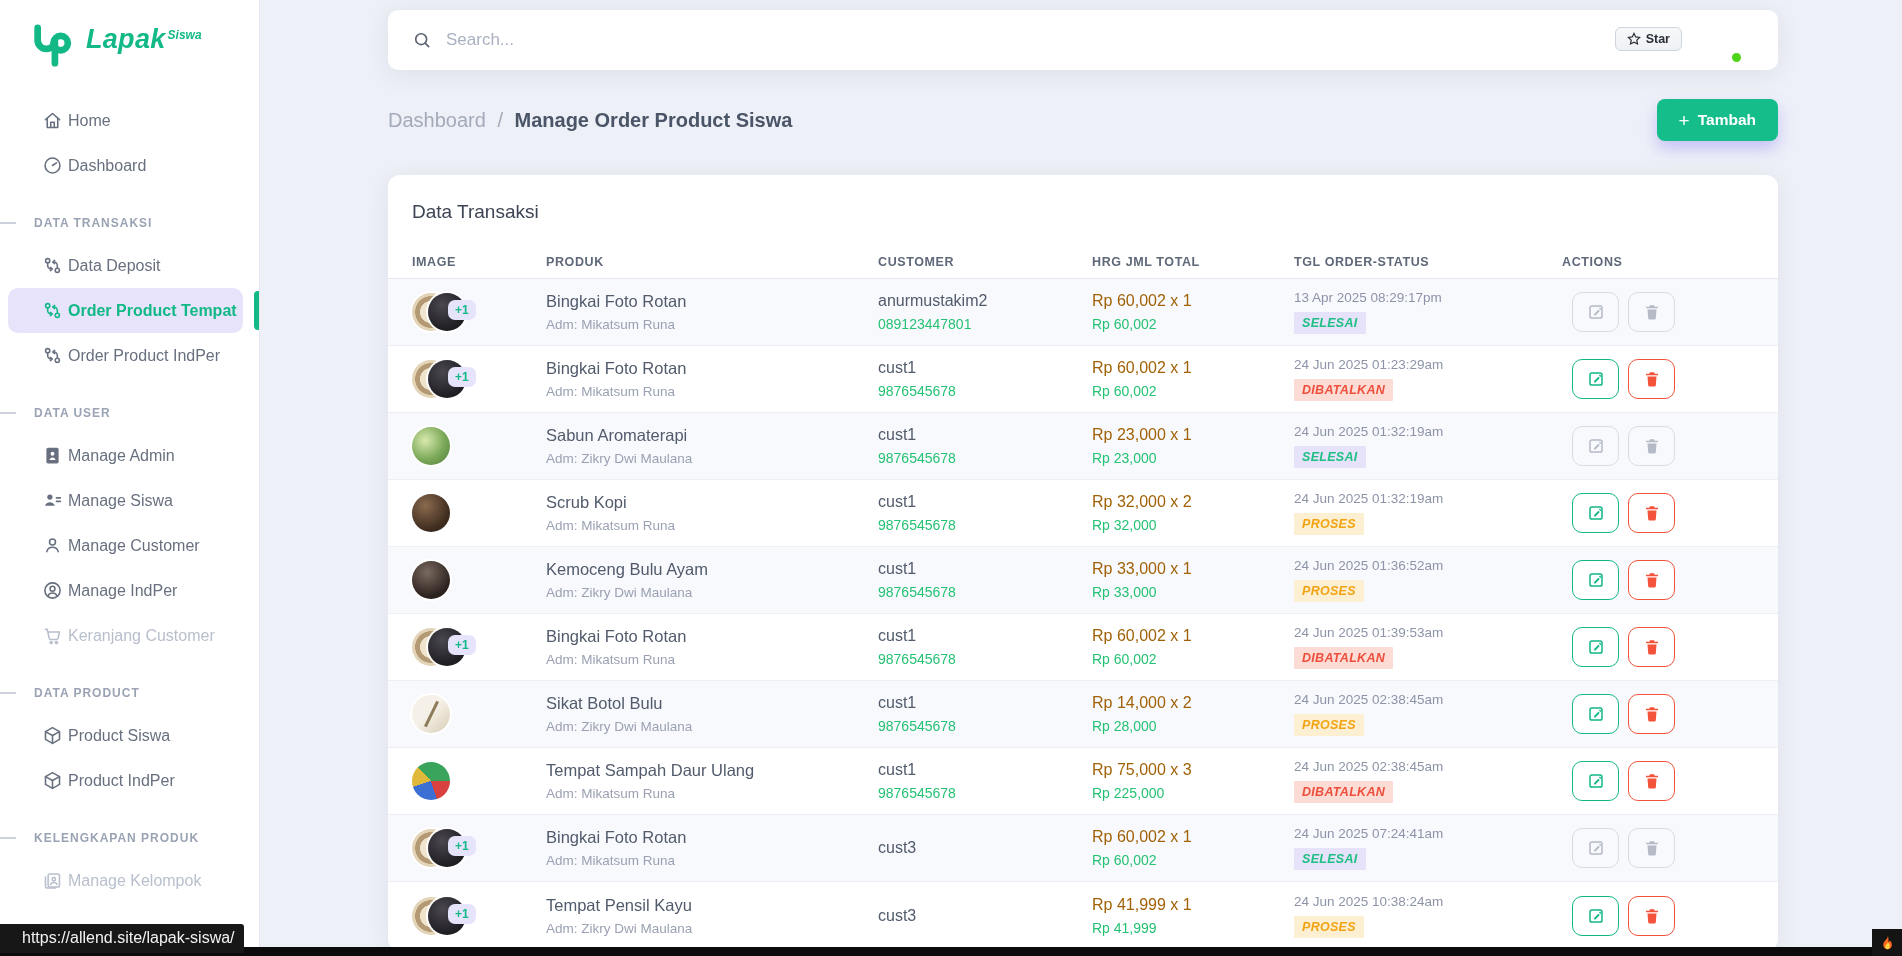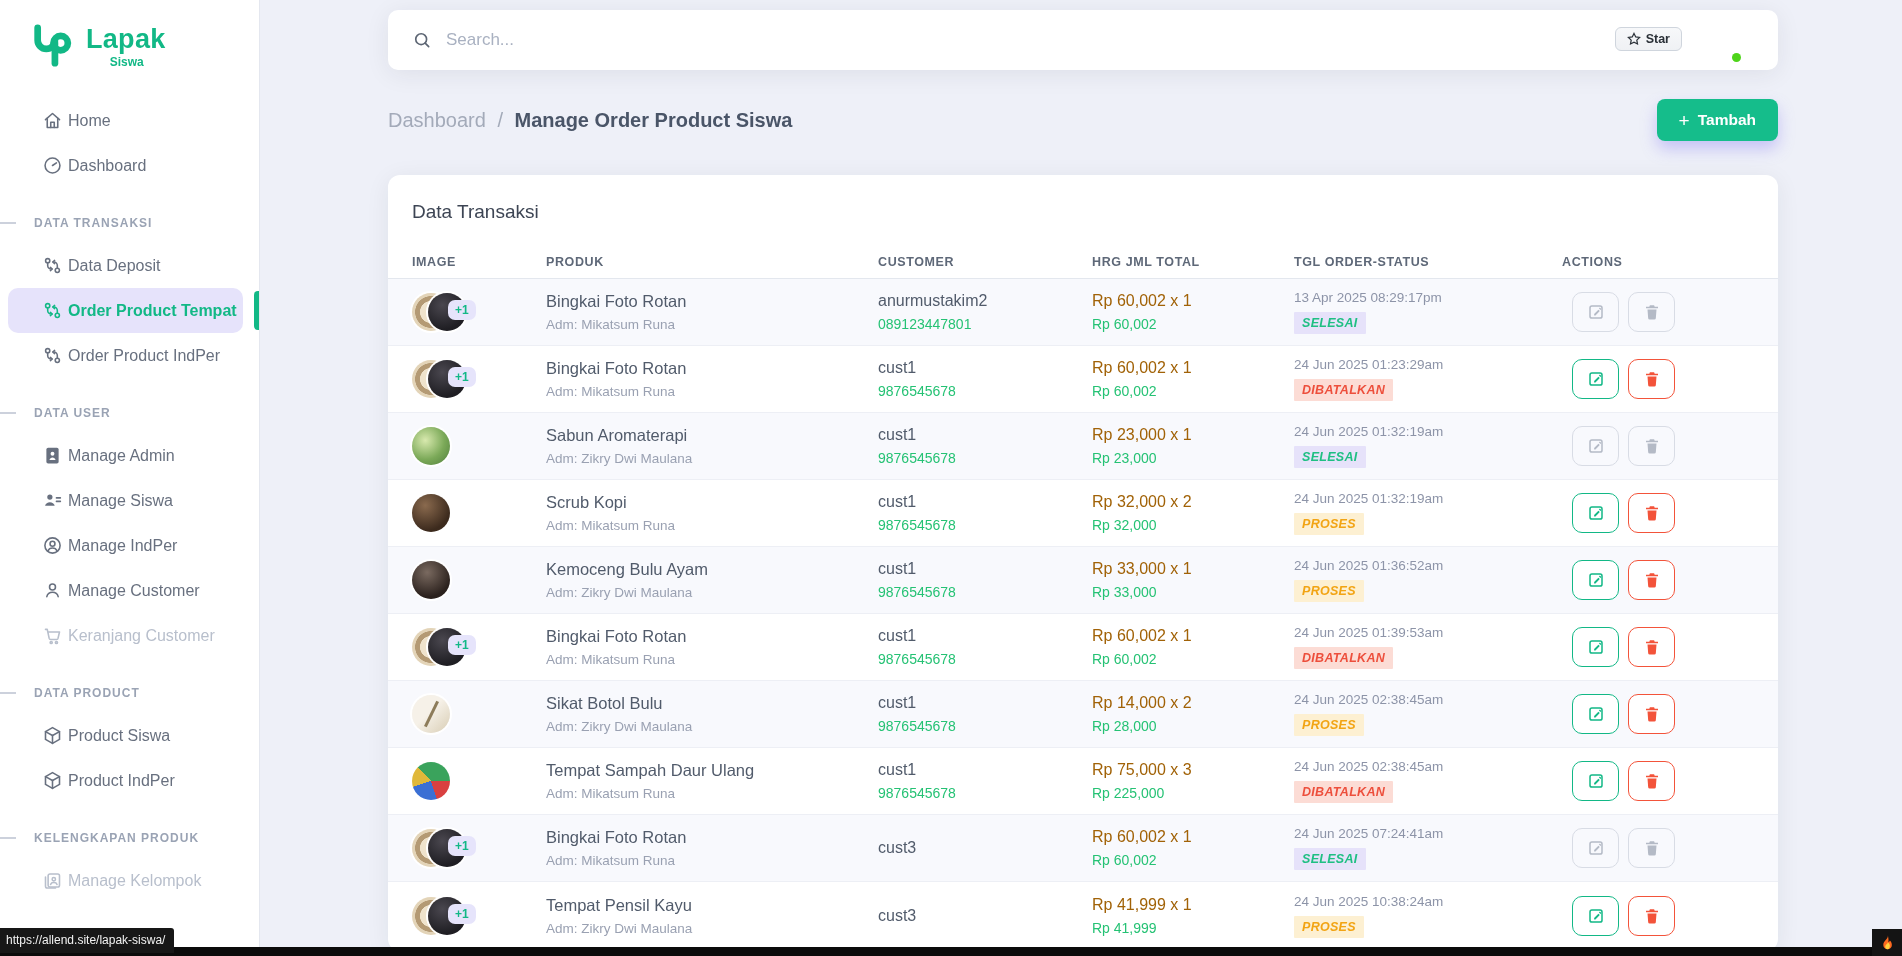--- a/index.html
+++ b/index.html
@@ -9,21 +9,21 @@
     background:#eef0f8; color:#5e6878; position:relative;
   }
 
   
   .sidebar {
     position:absolute; left:0; top:0; width:260px; height:956px;
     background:#fff; border-right:1px solid #e4e7ef; z-index:5;
   }
   .brand { display:flex; align-items:flex-start; gap:10px; padding:22px 0 0 30px; height:96px; }
   .brand-mark svg { width:46px; height:46px; }
-  .brand-text { display:flex; flex-direction:column; margin-top:4px; }
+  .brand-text { display:flex; flex-direction:row; margin-top:4px;font-style:italic; }
   .brand-name { font-size:27px; font-weight:800; color:#12b886; letter-spacing:.3px; line-height:1; }
   .brand-sub { font-size:12px; font-weight:700; color:#12b886; margin:2px 0 0 2px;text-align:center; }
 
   .side-nav { padding:2px 14px 0 0; }
   .side-item {
     height:45px; display:flex; align-items:center; gap:4px;
     padding-left:34px; margin-left:8px; border-radius:10px;
     font-size:16px; color:#68707f; cursor:pointer; position:relative;
   }
   .side-item .s-icon { display:flex; width:22px; }
@@ -138,21 +138,21 @@
   .v-coffee { background:radial-gradient(circle at 35% 30%, #8a6a4e, #3c2a1d 70%); }
   .v-duster { background:radial-gradient(circle at 40% 30%, #7a6a60, #2b211d 70%); }
   .v-brush  { background:linear-gradient(135deg,#f6f1e8 45%,#d8cdb4); }
   .v-brush::after { content:''; display:block; width:3px; height:28px; background:#8d7c5a; transform:rotate(26deg); margin:5px auto 0; }
   .v-recycle{ background:conic-gradient(#3aa35c 0 25%, #d94040 25% 45%, #3b6fd4 45% 70%, #e0b83a 70% 88%, #3aa35c 88%); }
 
   
   .bottom-strip { position:absolute; left:0; bottom:0; width:1902px; height:9px; background:#0b0b0b; z-index:20; }
   .url-tooltip {
     position:absolute; left:0; bottom:3px; z-index:21; background:#171717; color:#f2f2f2;
-    font-size:12px; padding:5px 9px 6px 6px; border-top-right-radius:3px;
+    font-size:16px; padding:5px 9px 6px 22px; border-top-right-radius:3px;
   }
   .flame-box {
     position:absolute; right:0; bottom:0; z-index:22; width:30px; height:27px;
     background:#141414; display:flex; align-items:center; justify-content:center;
   }
   .flame-box svg { width:19px; height:19px; }
 </style>
 </head>
 <body>
 
@@ -254,35 +254,35 @@
             <circle cx="9" cy="8" r="3" fill="currentColor"></circle>
             <path d="M3.5 18c.6-2.6 2.9-4 5.5-4s4.9 1.4 5.5 4h-11z" fill="currentColor"></path>
             <path d="M16.5 9H21M16.5 13H21" stroke="currentColor" stroke-width="1.8" stroke-linecap="round"></path>
           </svg>
         </span>
         <span class="s-label">Manage Siswa</span>
       </div>
       <div class="side-item">
         <span class="s-icon">
           <svg viewBox="0 0 24 24" fill="none" stroke="currentColor" stroke-width="1.8" stroke-linecap="round" stroke-linejoin="round">
+            <circle cx="12" cy="8" r="3.4"></circle>
+            <path d="M5.5 19c.8-3.2 3.4-5 6.5-5s5.7 1.8 6.5 5"></path>
+          </svg>
+        </span>
+        <span class="s-label">Manage Customer</span>
+      </div>
+      <div class="side-item">
+        <span class="s-icon">
+          <svg viewBox="0 0 24 24" fill="none" stroke="currentColor" stroke-width="1.8" stroke-linecap="round" stroke-linejoin="round">
             <circle cx="12" cy="12" r="8.7"></circle>
             <circle cx="12" cy="10" r="2.8"></circle>
             <path d="M6.8 18.3c1-2.4 3-3.4 5.2-3.4s4.2 1 5.2 3.4"></path>
           </svg>
         </span>
         <span class="s-label">Manage IndPer</span>
-      </div>
-      <div class="side-item">
-        <span class="s-icon">
-          <svg viewBox="0 0 24 24" fill="none" stroke="currentColor" stroke-width="1.8" stroke-linecap="round" stroke-linejoin="round">
-            <circle cx="12" cy="8" r="3.4"></circle>
-            <path d="M5.5 19c.8-3.2 3.4-5 6.5-5s5.7 1.8 6.5 5"></path>
-          </svg>
-        </span>
-        <span class="s-label">Manage Customer</span>
       </div>
       <div class="side-item disabled">
         <span class="s-icon">
           <svg viewBox="0 0 24 24" fill="none" stroke="currentColor" stroke-width="1.8" stroke-linecap="round" stroke-linejoin="round">
             <path d="M4 5h2l2.2 10.3a1.6 1.6 0 0 0 1.6 1.2h6.9a1.6 1.6 0 0 0 1.6-1.2L20 8H7"></path>
             <circle cx="10.5" cy="20" r="1.2"></circle>
             <circle cx="16.5" cy="20" r="1.2"></circle>
           </svg>
         </span>
         <span class="s-label">Keranjang Customer</span>

